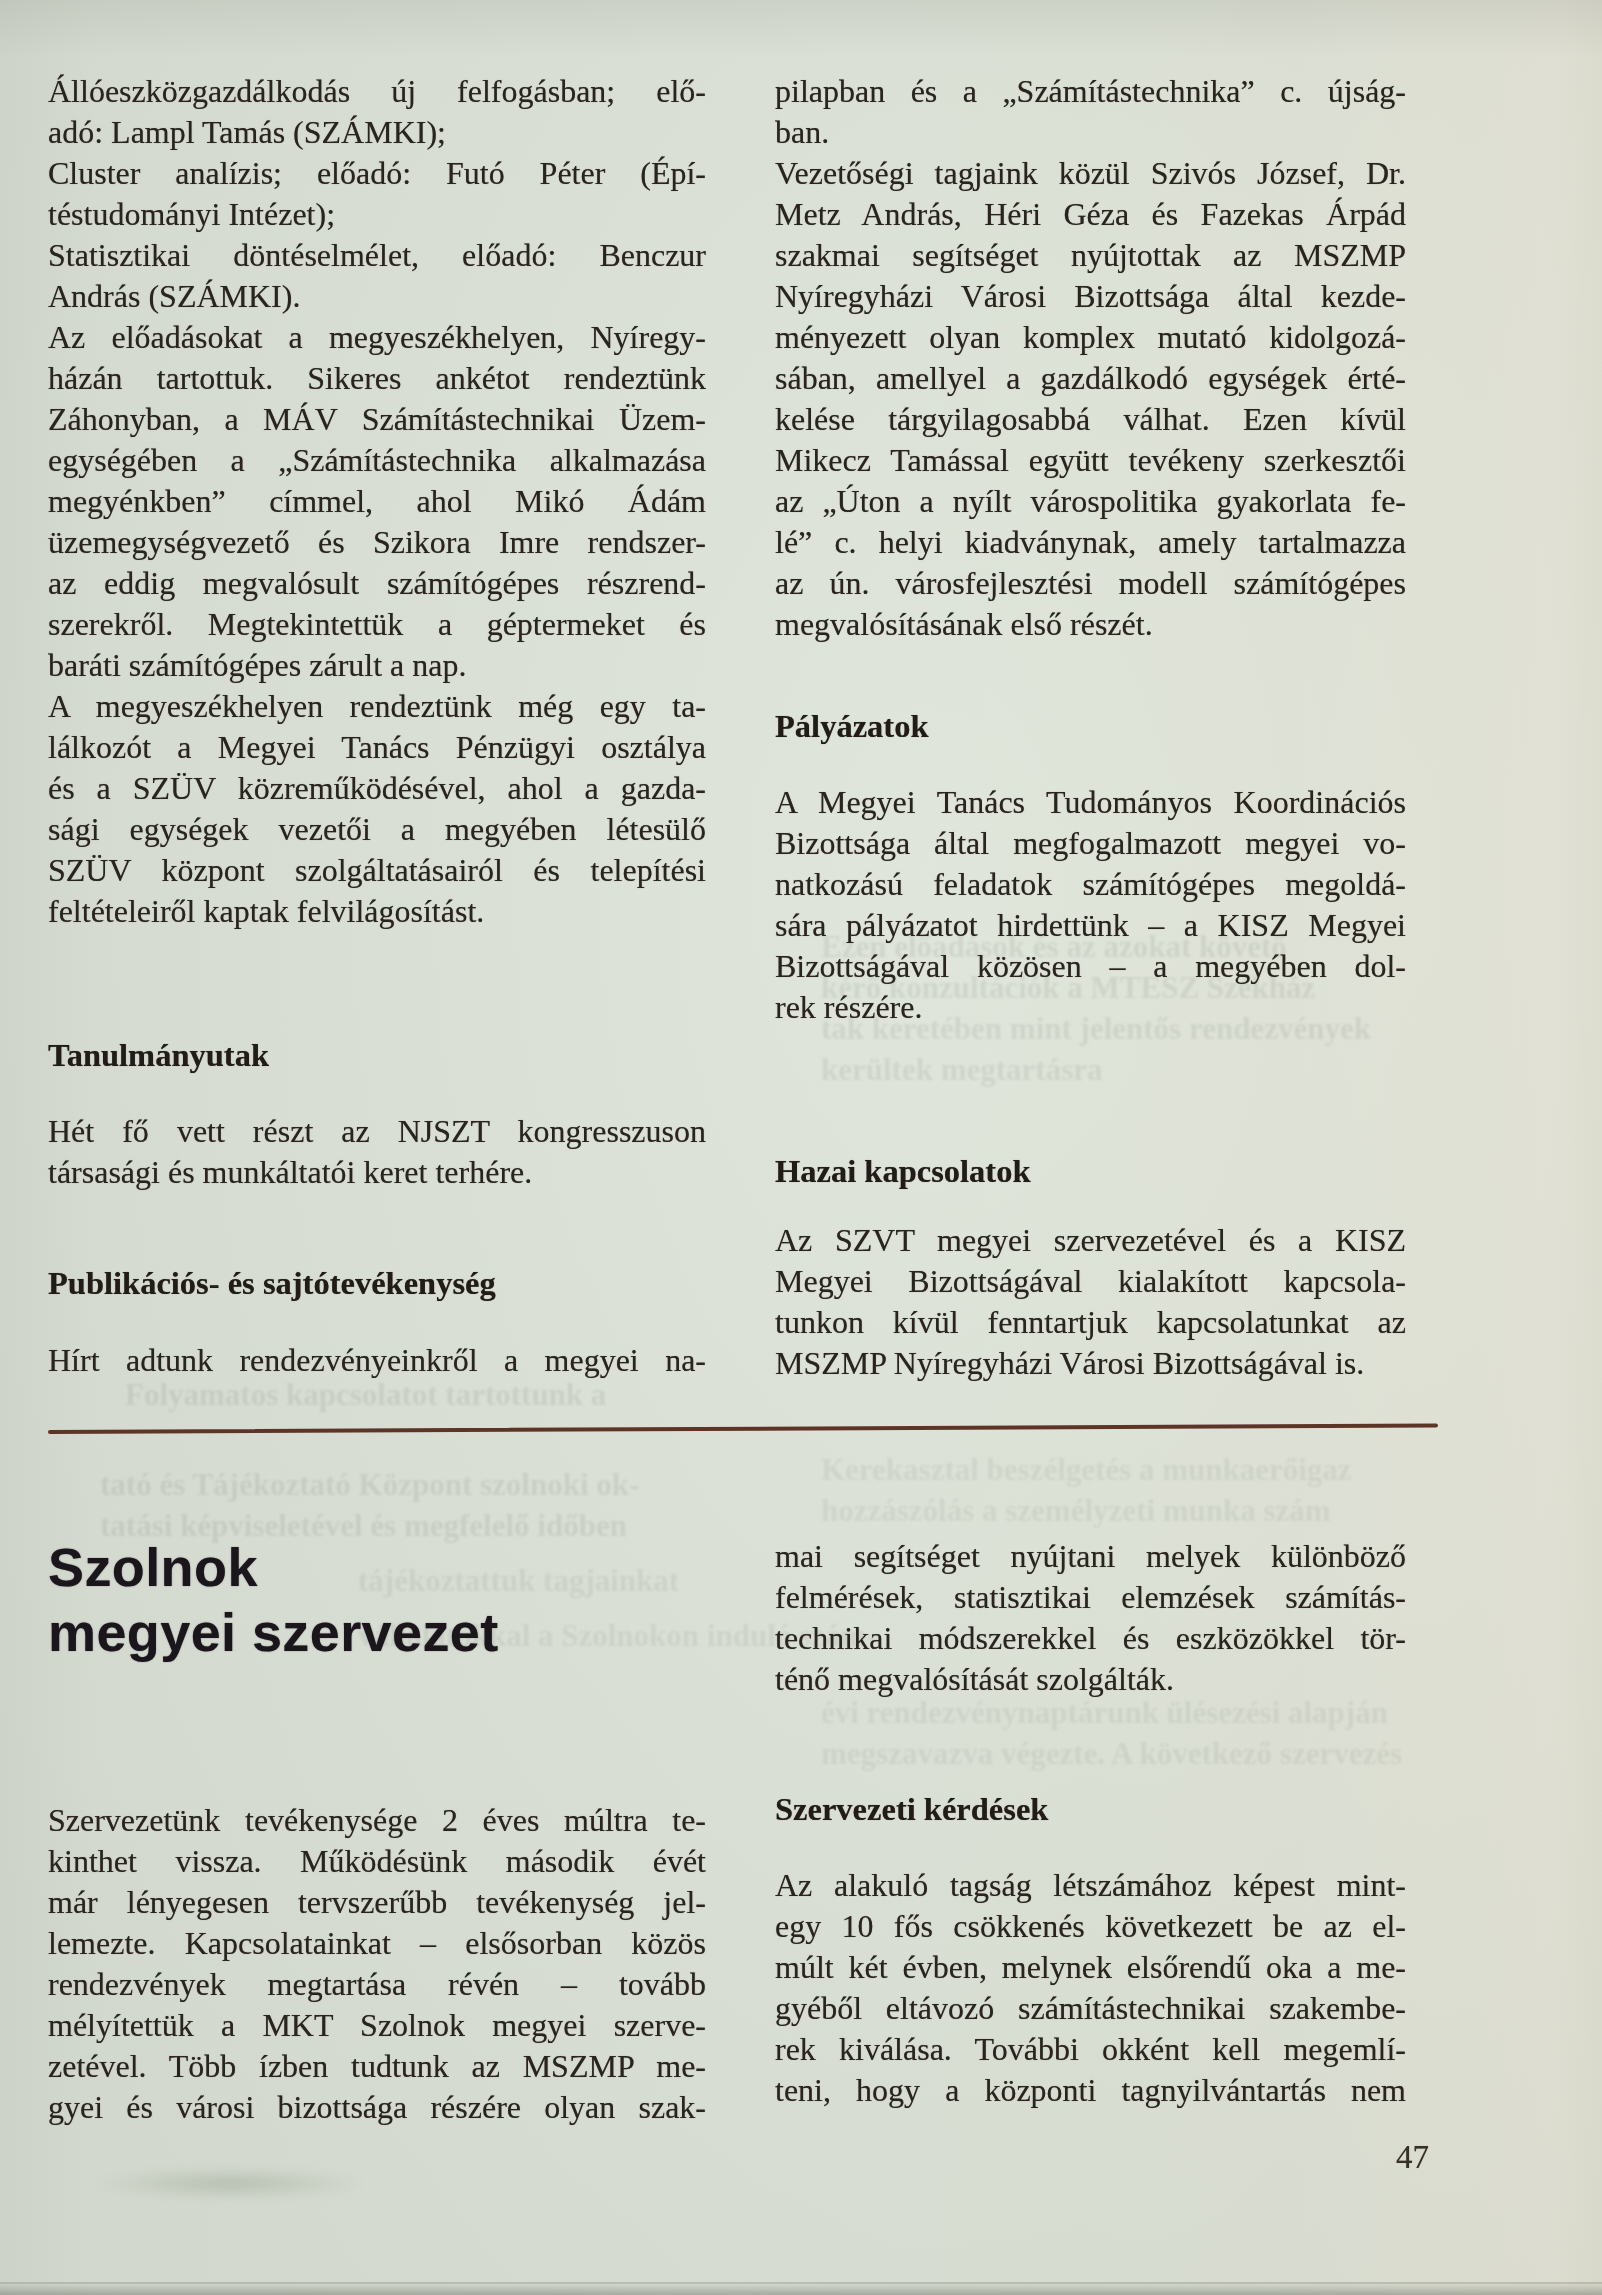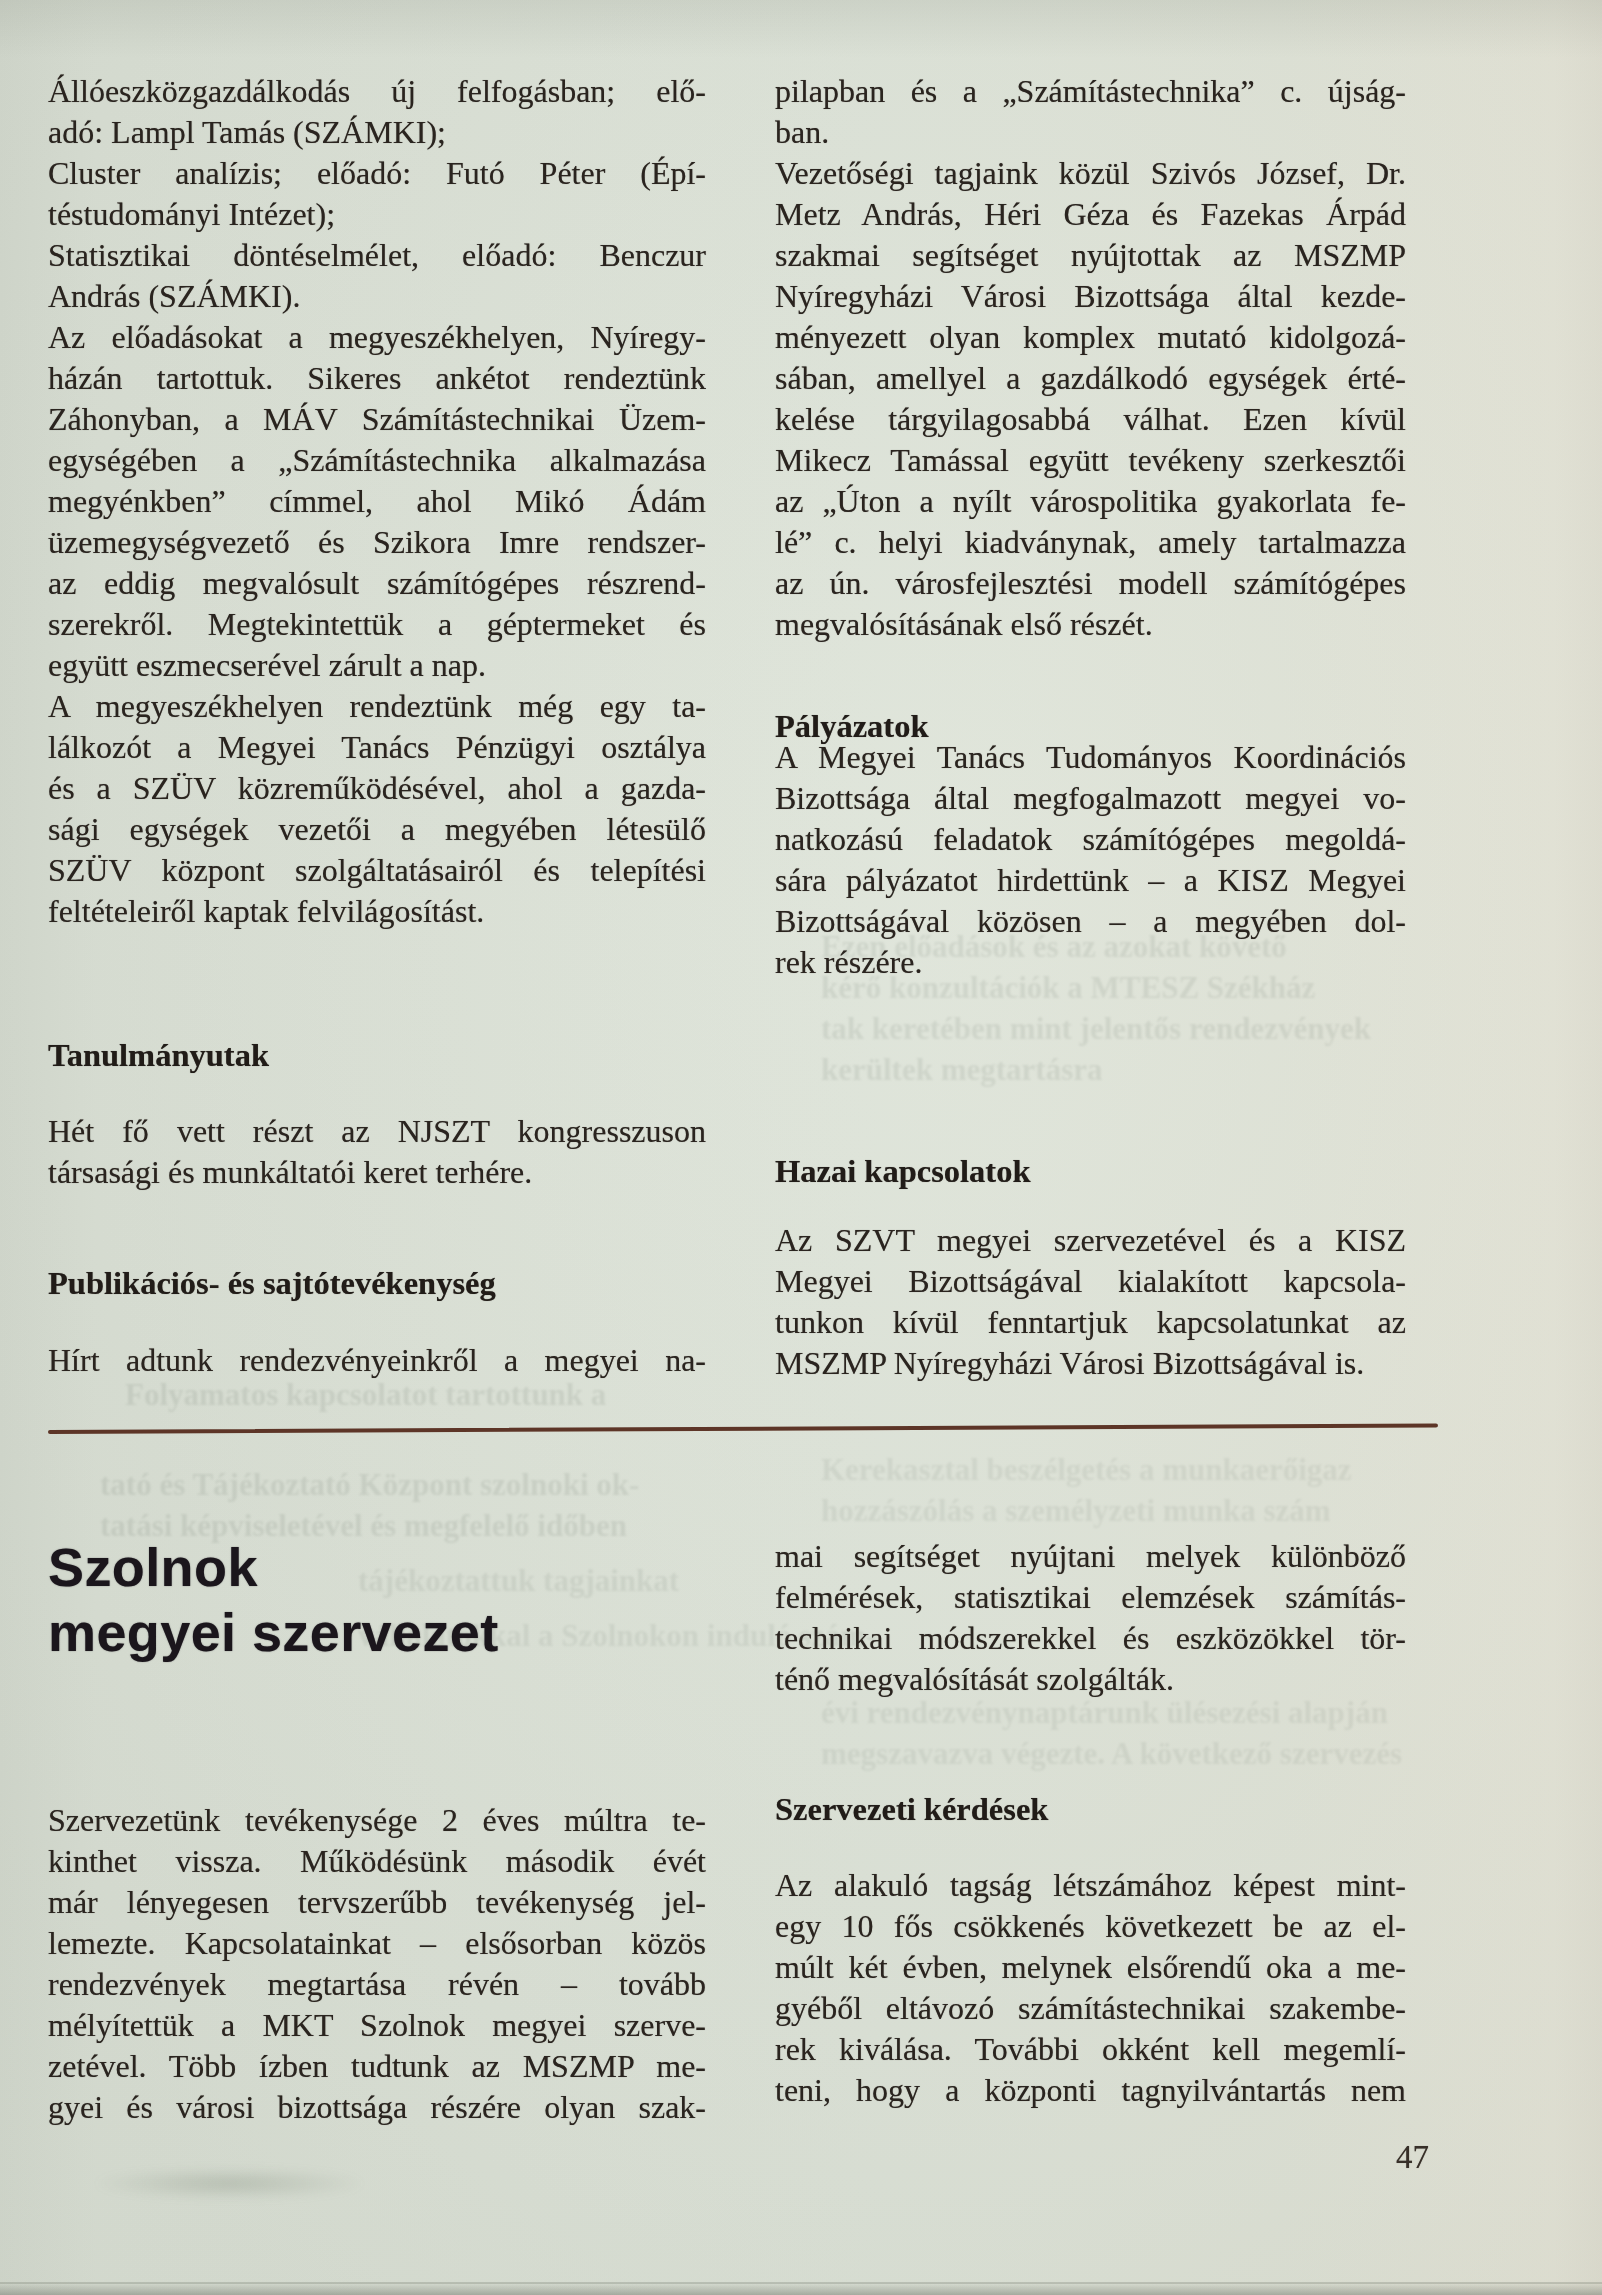--- a/index.html
+++ b/index.html
@@ -111,21 +111,21 @@
       <div class="ln">Statisztikai döntéselmélet, előadó: Benczur</div>
       <div class="ln end">András (SZÁMKI).</div>
       <div class="ln">Az előadásokat a megyeszékhelyen, Nyíregy-</div>
       <div class="ln">házán tartottuk. Sikeres ankétot rendeztünk</div>
       <div class="ln">Záhonyban, a MÁV Számítástechnikai Üzem-</div>
       <div class="ln">egységében a „Számítástechnika alkalmazása</div>
       <div class="ln">megyénkben” címmel, ahol Mikó Ádám</div>
       <div class="ln">üzemegységvezető és Szikora Imre rendszer-</div>
       <div class="ln">az eddig megvalósult számítógépes részrend-</div>
       <div class="ln">szerekről. Megtekintettük a géptermeket és</div>
-      <div class="ln end">együtt eszmecserével zárult a nap.</div>
+      <div class="ln end">baráti számítógépes zárult a nap.</div>
       <div class="ln">A megyeszékhelyen rendeztünk még egy ta-</div>
       <div class="ln">lálkozót a Megyei Tanács Pénzügyi osztálya</div>
       <div class="ln">és a SZÜV közreműködésével, ahol a gazda-</div>
       <div class="ln">sági egységek vezetői a megyében létesülő</div>
       <div class="ln">SZÜV központ szolgáltatásairól és telepítési</div>
       <div class="ln end">feltételeiről kaptak felvilágosítást.</div>
     </div>
 
   <div class="block h" style="left:48px;top:1036px;width:658px;">Tanulmányutak</div>
 
@@ -173,21 +173,21 @@
       <div class="ln">kelése tárgyilagosabbá válhat. Ezen kívül</div>
       <div class="ln">Mikecz Tamással együtt tevékeny szerkesztői</div>
       <div class="ln">az „Úton a nyílt várospolitika gyakorlata fe-</div>
       <div class="ln">lé” c. helyi kiadványnak, amely tartalmazza</div>
       <div class="ln">az ún. városfejlesztési modell számítógépes</div>
       <div class="ln end">megvalósításának első részét.</div>
     </div>
 
   <div class="block h" style="left:775px;top:707px;width:631px;">Pályázatok</div>
 
-  <div class="block serif" style="left:775px;top:737px;width:631px;">
+  <div class="block serif" style="left:775px;top:782px;width:631px;">
       <div class="ln">A Megyei Tanács Tudományos Koordinációs</div>
       <div class="ln">Bizottsága által megfogalmazott megyei vo-</div>
       <div class="ln">natkozású feladatok számítógépes megoldá-</div>
       <div class="ln">sára pályázatot hirdettünk – a KISZ Megyei</div>
       <div class="ln">Bizottságával közösen – a megyében dol-</div>
       <div class="ln end">rek részére.</div>
     </div>
 
   <div class="block h" style="left:775px;top:1152px;width:631px;">Hazai kapcsolatok</div>
 

